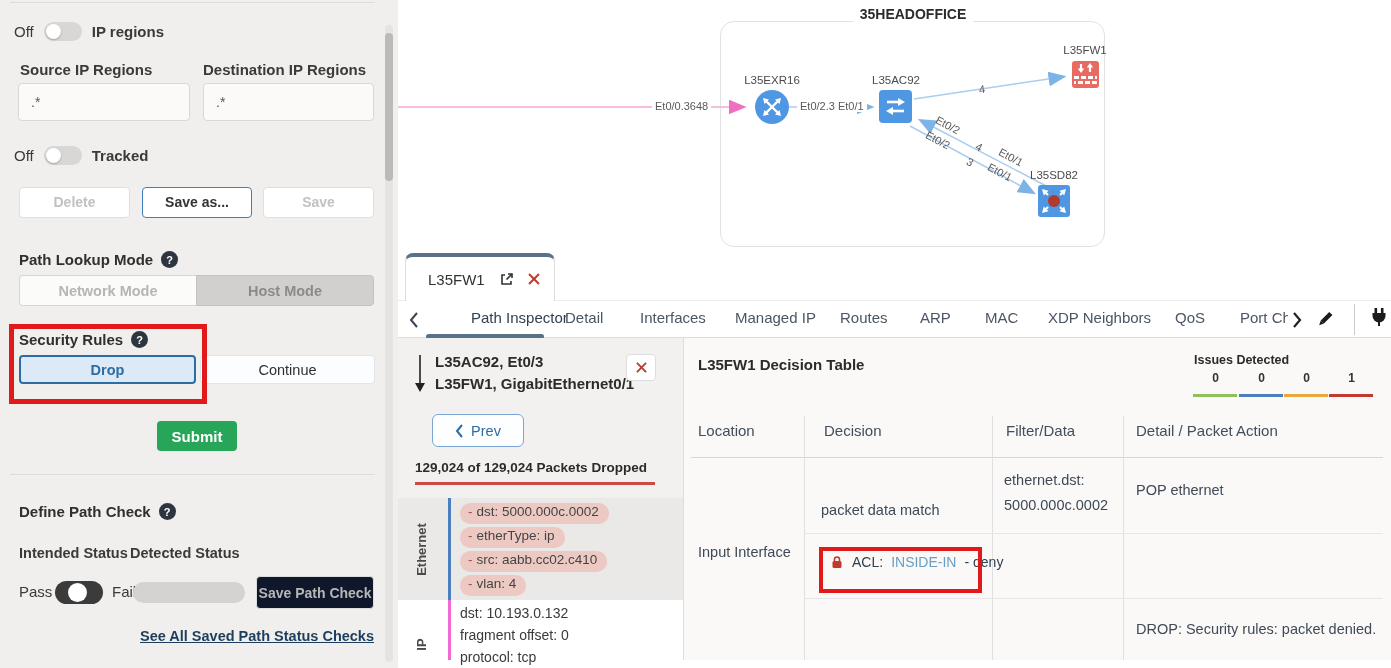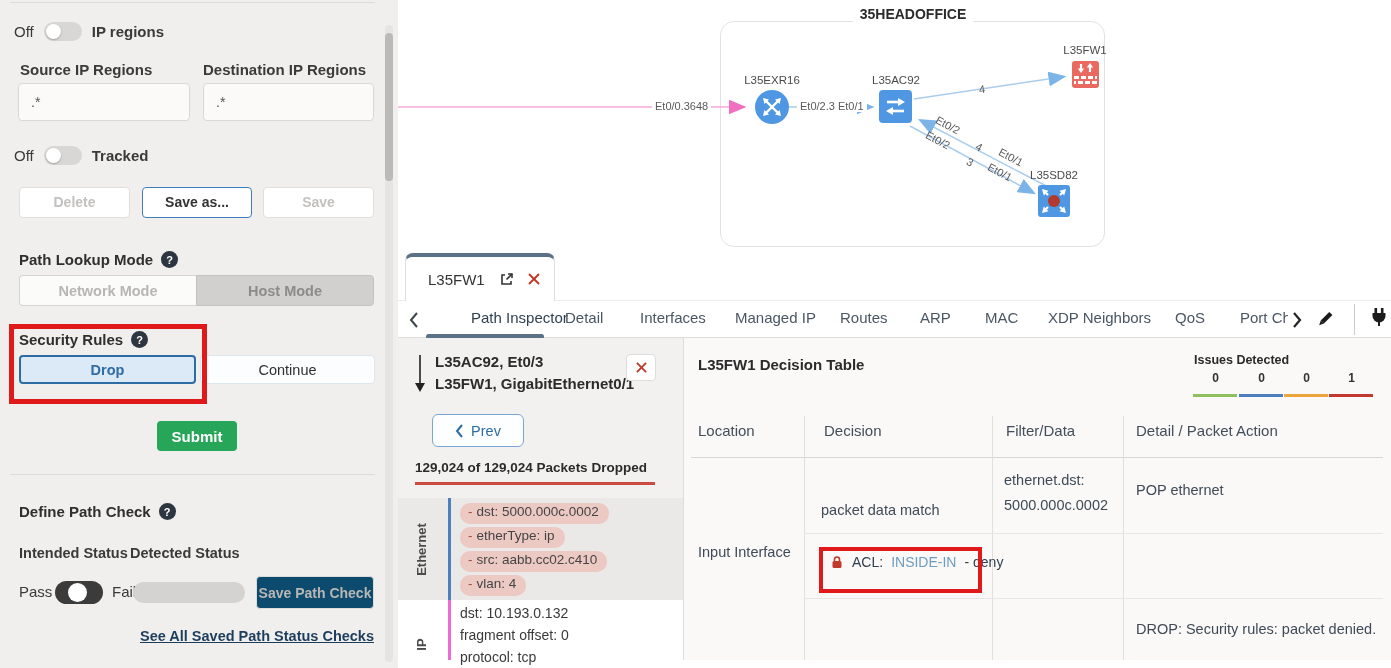--- a/index.html
+++ b/index.html
@@ -29,21 +29,21 @@
   .seg2 { position:absolute; display:flex; gap:4px; }
   .seg2 .drop { width:177px; height:29px; background:#dce9f6; border:2px solid #2e6da4; border-radius:4px; color:#2e6da4; font-weight:700; font-size:14.5px; display:flex; align-items:center; justify-content:center; }
   .seg2 .cont { width:175px; height:29px; background:#fbfdff; border:1px solid #dde5ee; border-radius:4px; color:#2f2f2f; font-size:14.5px; display:flex; align-items:center; justify-content:center; }
   .red-box { position:absolute; border:5px solid #e01a1a; z-index:50; pointer-events:none; }
   .submit-btn { position:absolute; left:157px; top:421px; width:80px; height:30px; background:#27a65a; border:none; border-radius:4px; color:#fff; font-weight:700; font-size:15px; }
   .sb-divider { position:absolute; left:10px; top:474px; width:365px; height:1px; background:#dddcda; }
   .status-lbl { position:absolute; font-size:14.5px; font-weight:700; color:#3a3a3a;text-align:right; }
   .pf-toggle { position:absolute; width:48px; height:23px; border-radius:12px; background:#3b3b3b; }
   .pf-toggle .knob { position:absolute; left:13px; top:2px; width:19px; height:19px; border-radius:50%; background:#fff; }
   .detected-pill { position:absolute; width:112px; height:21px; border-radius:11px; background:#d4d3d1; }
-  .spc-btn { position:absolute; width:118px; height:33px; background:#0c4a6e; border:1px solid #dcdcda; border-radius:4px; color:#b9b7b5; font-weight:700; font-size:14px;text-align:center; }
+  .spc-btn { position:absolute; width:118px; height:33px; background:#0f172a; border:1px solid #dcdcda; border-radius:4px; color:#b9b7b5; font-weight:700; font-size:14px;text-align:center; }
   .see-all { position:absolute; right:24px; top:628px; font-size:14.5px; font-weight:700; color:#1d3d5c; text-decoration:underline; }
   .sb-scroll-track { position:absolute; left:385px; top:25px; bottom:6px; width:8px; background:#e5e4e2; border-radius:4px; }
   .sb-scroll-thumb { position:absolute; left:385px; top:33px; width:8px; height:148px; background:#bcbab8; border-radius:4px; }
 
   
   #main { position:absolute; left:398px; top:0; width:993px; height:668px; background:#fff; }
 
   
   #diagram { position:absolute; left:0; top:0; width:937px; height:253px; }
   .net-container { position:absolute; left:322px; top:21px; width:385px; height:226px; border:1.5px solid #e2e2e2; border-radius:14px; }

